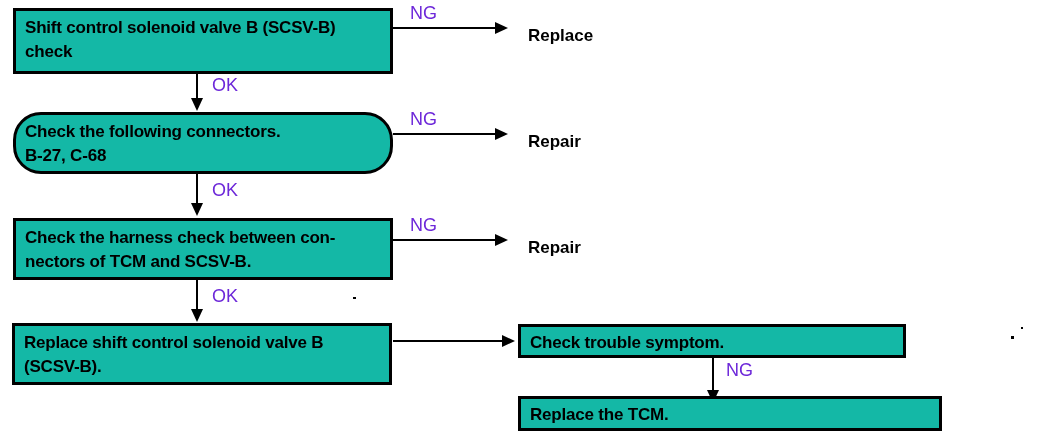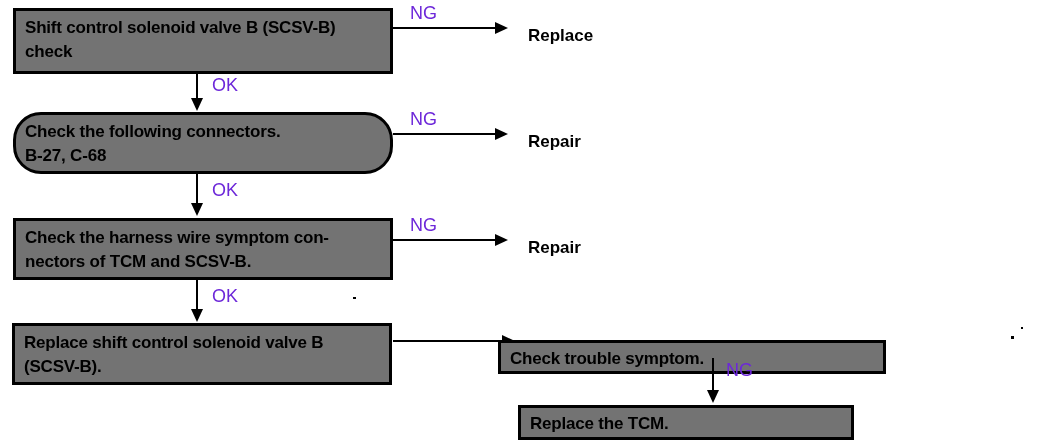--- a/index.html
+++ b/index.html
@@ -14,21 +14,21 @@
     height: 446px;
     background: #ffffff;
     font-family: "Liberation Sans", sans-serif;
     overflow: hidden;
   }
   
   .box {
     position: absolute;
     box-sizing: border-box;
     border: 3px solid #000000;
-    background: #737373;
+    background: #14b8a6;
     color: #000000;
     font-weight: bold;
     font-size: 17px;
     line-height: 1.42;
     letter-spacing: -0.2px;
     padding: 5px 0 0 9px;
     white-space: pre-line;
   }
   .box-right {
     font-weight: bold;
@@ -112,43 +112,43 @@
 
   <div class="hline" style="left:393px; top:133px; width:110px;"></div>
   <div class="arrow-right" style="left:495px; top:128px;"></div>
   <div class="edge-label" style="left:410px; top:109px;">NG</div>
   <div class="term-label" style="left:528px; top:124px;">Repair</div>
 
   <div class="vline" style="left:196px; top:174px; height:34px;"></div>
   <div class="arrow-down" style="left:191px; top:203px;"></div>
   <div class="edge-label" style="left:212px; top:180px;">OK</div>
 
-  <div class="box" style="left:13px; top:218px; width:380px; height:62px;">Check the harness wire symptom con-
+  <div class="box" style="left:13px; top:218px; width:380px; height:62px;">Check the harness check between con-
 nectors of TCM and SCSV-B.</div>
 
   <div class="hline" style="left:393px; top:239px; width:110px;"></div>
   <div class="arrow-right" style="left:495px; top:234px;"></div>
   <div class="edge-label" style="left:410px; top:215px;">NG</div>
   <div class="term-label" style="left:528px; top:230px;">Repair</div>
 
   <div class="vline" style="left:196px; top:280px; height:34px;"></div>
   <div class="arrow-down" style="left:191px; top:309px;"></div>
   <div class="edge-label" style="left:212px; top:286px;">OK</div>
 
   <div class="box" style="left:12px; top:323px; width:380px; height:62px;">Replace shift control solenoid valve B
 (SCSV-B).</div>
 
   <div class="hline" style="left:393px; top:340px; width:112px;"></div>
   <div class="arrow-right" style="left:502px; top:335px;"></div>
 
-  <div class="box box-right" style="left:498px; top:324px; width:388px; height:34px;margin-top:16px;">Check trouble symptom.</div>
+  <div class="box box-right" style="left:518px; top:324px; width:388px; height:34px;">Check trouble symptom.</div>
 
   <div class="vline" style="left:712px; top:358px; height:38px;"></div>
   <div class="arrow-down" style="left:707px; top:390px;"></div>
   <div class="edge-label" style="left:726px; top:360px;">NG</div>
 
-  <div class="box box-right" style="left:518px; top:405px; width:336px; height:35px;">Replace the TCM.</div>
+  <div class="box box-right" style="left:518px; top:396px; width:424px; height:35px;">Replace the TCM.</div>
 
   <div class="speck" style="left:1011px; top:336px;"></div>
   <div class="speck" style="left:1021px; top:327px; width:2px; height:2px;"></div>
   <div class="speck" style="left:353px; top:297px; width:3px; height:2px;"></div>
 
 </div>
 
 </body></html>

